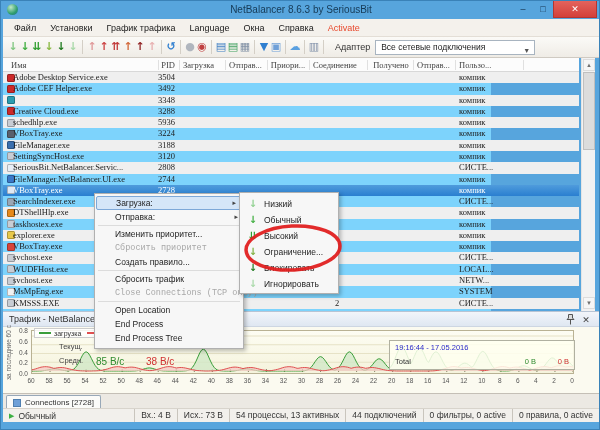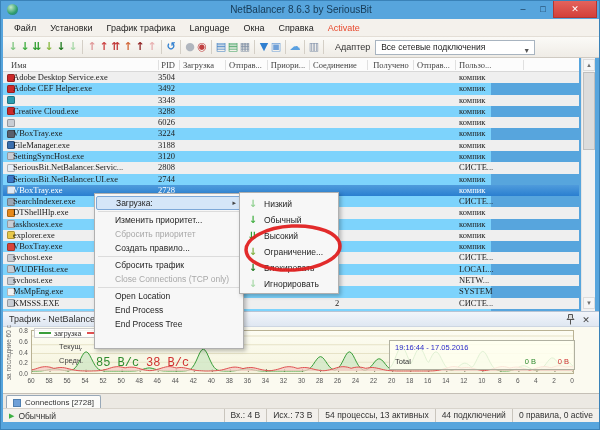--- a/index.html
+++ b/index.html
@@ -76,21 +76,21 @@
           background:linear-gradient(#fdfdf3,#f5f3dc); border:1px solid #b9b294; }
   .ylab { position:absolute; width:24px; text-align:right; font-size:6.5px; color:#555; }
   .yrot { position:absolute; left:-27px; top:21px; width:66px; height:9px; font-size:6.5px;
           color:#666; text-align:center; transform:rotate(-90deg); }
   .xlab { position:absolute; width:18px; text-align:center; font-size:6.5px; color:#555; top:50px; }
   .legend { position:absolute; left:31px; top:1px; height:10px; background:rgba(255,255,255,0.85);
             border:1px solid #ccc; display:flex; align-items:center; padding:0 4px; font-size:7px;
             color:#333; }
   .leg-dash { width:12px; height:2px; margin-right:3px; }
   .stat-lab { position:absolute; font-size:7.5px; color:#444; }
-  .stat-val { position:absolute; font-size:12px;font-family:Liberation Mono, monospace; }
+  .stat-val { position:absolute; font-size:10px; }
   .tooltip { position:absolute; left:386px; top:13px; width:186px; height:30px;
              background:rgba(255,255,240,0.85); border:1px solid #b0b0a0; font-size:7.5px; }
   .tt-date { position:absolute; left:5px; top:2px; color:#2929c8; }
   .tt-total { position:absolute; left:5px; top:16px; color:#333; }
   .tt-down { position:absolute; right:38px; top:16px; color:#2e8b2e; }
   .tt-up { position:absolute; right:5px; top:16px; color:#d03030; }
 
   
   .tabrow { position:absolute; left:2px; top:392px; width:596px; height:15px; background:#ece9e3;
             border-top:1px solid #c4bfb6; }
@@ -105,21 +105,21 @@
   .sb-mode .play { color:#3cb043; font-size:7px; margin-right:4px; }
   .sb-spacer { flex:1; }
   .sb-seg { padding:0 6px; border-left:1px solid #c9c5bd; line-height:13px; white-space:nowrap; }
 
   
   .cmenu { position:absolute; left:93px; top:192px; width:150px; height:156px; background:#f7f7f7;
            border:1px solid #b0b0b0; box-shadow:2px 2px 4px rgba(0,0,0,0.25); z-index:50;
            padding-top:2px; }
   .cm-item { position:relative; height:14px; line-height:14px; font-size:8.5px; color:#1e1e1e;
              padding-left:20px; white-space:nowrap; }
-  .cm-item.dis { color:#a8a8a8; }
+  .cm-item.dis { color:#a8a8a8;font-family:Liberation Mono, monospace; }
   .cm-item.hl { background:#d5e6f8; border:1px solid #7da8d8; border-radius:2px; line-height:12px;
                 margin:0 1px; padding-left:19px; }
   .cm-arrow { position:absolute; right:5px; top:0; font-size:7px; color:#444; }
   .cm-sep { height:1px; background:#dcdcdc; margin:1px 3px; }
   .smenu { position:absolute; left:238px; top:191px; width:100px; height:102px; background:#f7f7f7;
            border:1px solid #b0b0b0; box-shadow:2px 2px 4px rgba(0,0,0,0.25); z-index:51;
            padding-top:3px; }
   .sm-item { position:relative; height:16px; line-height:16px; font-size:8.5px; color:#1e1e1e;
              padding-left:24px; white-space:nowrap; }
   .sm-ico { position:absolute; left:6px; top:0; width:14px; font-size:10px; font-weight:bold;
@@ -224,21 +224,22 @@
           <div class="c-user">компик</div>
         </div>
         <div class="trow" style="top: 47.84px;">
           <div class="p-icon" style="background: rgb(204, 42, 42);"></div>
           <div class="c-name">Creative Cloud.exe</div>
           <div class="c-pid">3288</div>
           <div class="c-user">компик</div>
         </div>
         <div class="trow alt" style="top: 59.12px;">
           <div class="p-icon" style="background: rgb(200, 205, 212);"></div>
-          <div class="c-pid">6026</div>
+          <div class="c-name">schedhlp.exe</div>
+          <div class="c-pid">5936</div>
           <div class="c-user">компик</div>
         </div>
         <div class="trow" style="top: 70.4px;">
           <div class="p-icon" style="background: rgb(89, 96, 110);"></div>
           <div class="c-name">VBoxTray.exe</div>
           <div class="c-pid">3224</div>
           <div class="c-user">компик</div>
         </div>
         <div class="trow alt" style="top: 81.68px;">
           <div class="p-icon" style="background: rgb(59, 111, 174);"></div>
@@ -253,21 +254,21 @@
           <div class="c-user">компик</div>
         </div>
         <div class="trow alt" style="top: 104.24px;">
           <div class="p-icon" style="background: rgb(232, 238, 246);"></div>
           <div class="c-name">SeriousBit.NetBalancer.Servic...</div>
           <div class="c-pid">2808</div>
           <div class="c-user">СИСТЕ...</div>
         </div>
         <div class="trow" style="top: 115.52px;">
           <div class="p-icon" style="background: rgb(58, 120, 200);"></div>
-          <div class="c-name">SeriousBit.NetBalancer.UI.exe</div>
+          <div class="c-name">FileManager.NetBalancer.UI.exe</div>
           <div class="c-pid">2744</div>
           <div class="c-user">компик</div>
         </div>
         <div class="trow sel" style="top: 126.8px;">
           <div class="p-icon" style="background: rgb(223, 233, 245);"></div>
           <div class="c-name">VBoxTray.exe</div>
           <div class="c-pid">2728</div>
           <div class="c-user">компик</div>
         </div>
         <div class="trow" style="top: 138.08px;">
@@ -452,26 +453,28 @@
     <div class="sb-mode">
       <span class="play">▶</span>
       <span>Обычный</span>
     </div>
     <div class="sb-spacer"></div>
     <div id="status-segments" style="display:flex;">
         <div class="sb-seg">Вх.: 4 В</div>
         <div class="sb-seg">Исх.: 73 В</div>
         <div class="sb-seg">54 процессы, 13 активных</div>
         <div class="sb-seg">44 подключений</div>
+        <div class="sb-seg">0 фильтры, 0 active</div>
         <div class="sb-seg">0 правила, 0 active</div>
       </div>
   </div>
 
   <div class="cmenu" id="cmenu">
       <div class="cm-item hl">Загрузка:<span class="cm-arrow">▸</span></div>
+      <div class="cm-item">Отправка:<span class="cm-arrow">▸</span></div>
       <div class="cm-sep"></div>
       <div class="cm-item">Изменить приоритет...</div>
       <div class="cm-item dis">Сбросить приоритет</div>
       <div class="cm-item">Создать правило...</div>
       <div class="cm-sep"></div>
       <div class="cm-item">Сбросить трафик</div>
       <div class="cm-item dis">Close Connections (TCP only)</div>
       <div class="cm-sep"></div>
       <div class="cm-item">Open Location</div>
       <div class="cm-item">End Process</div>

